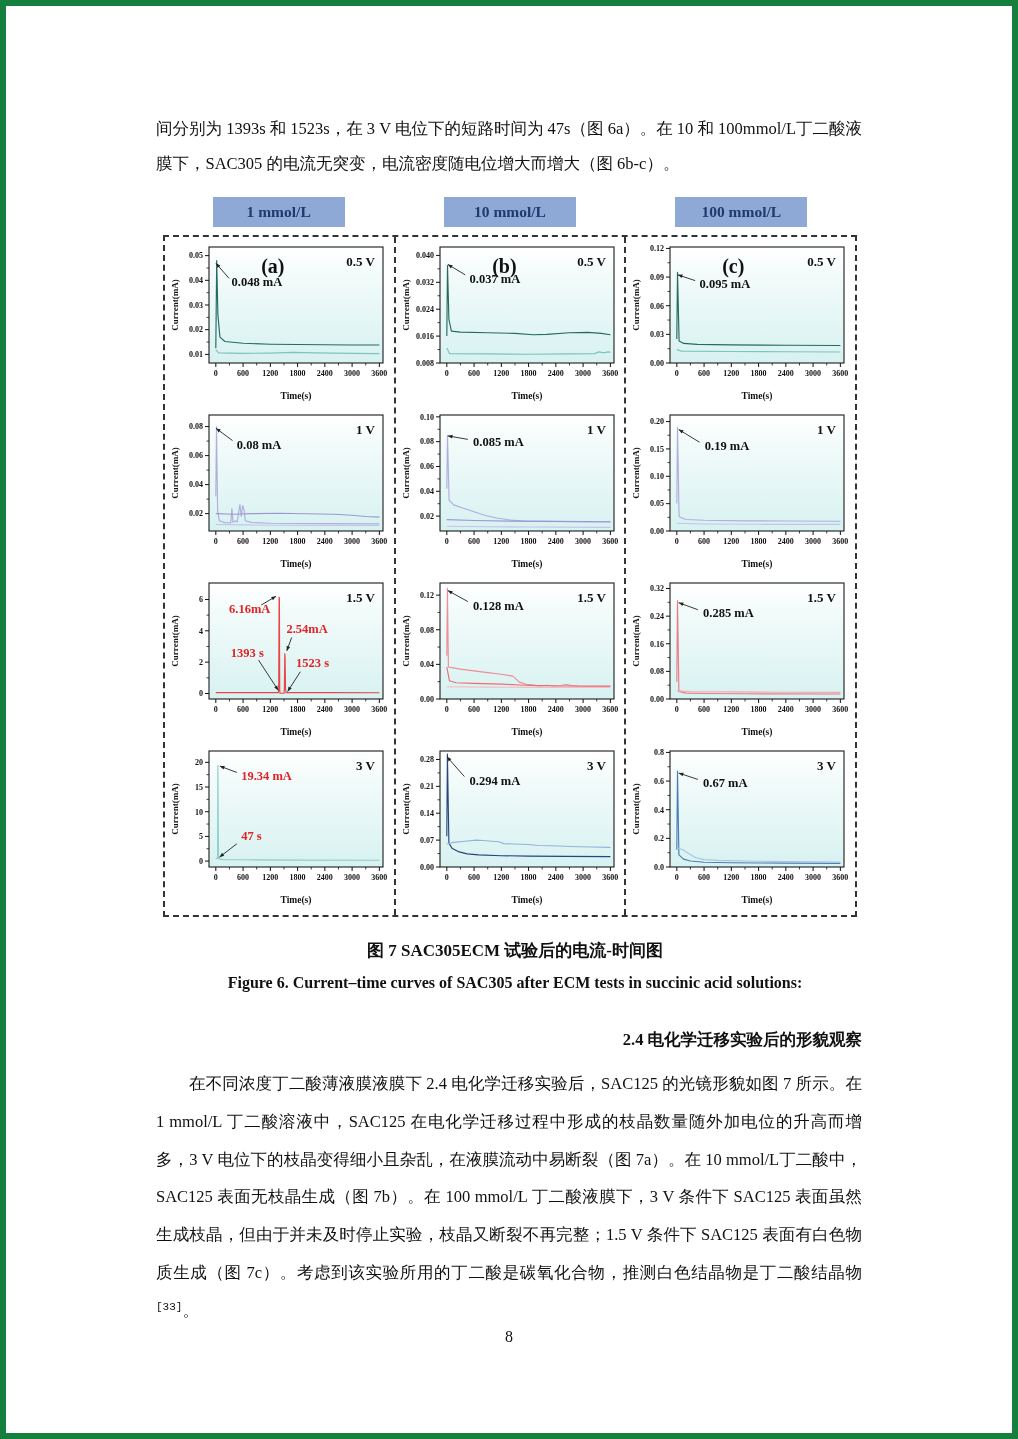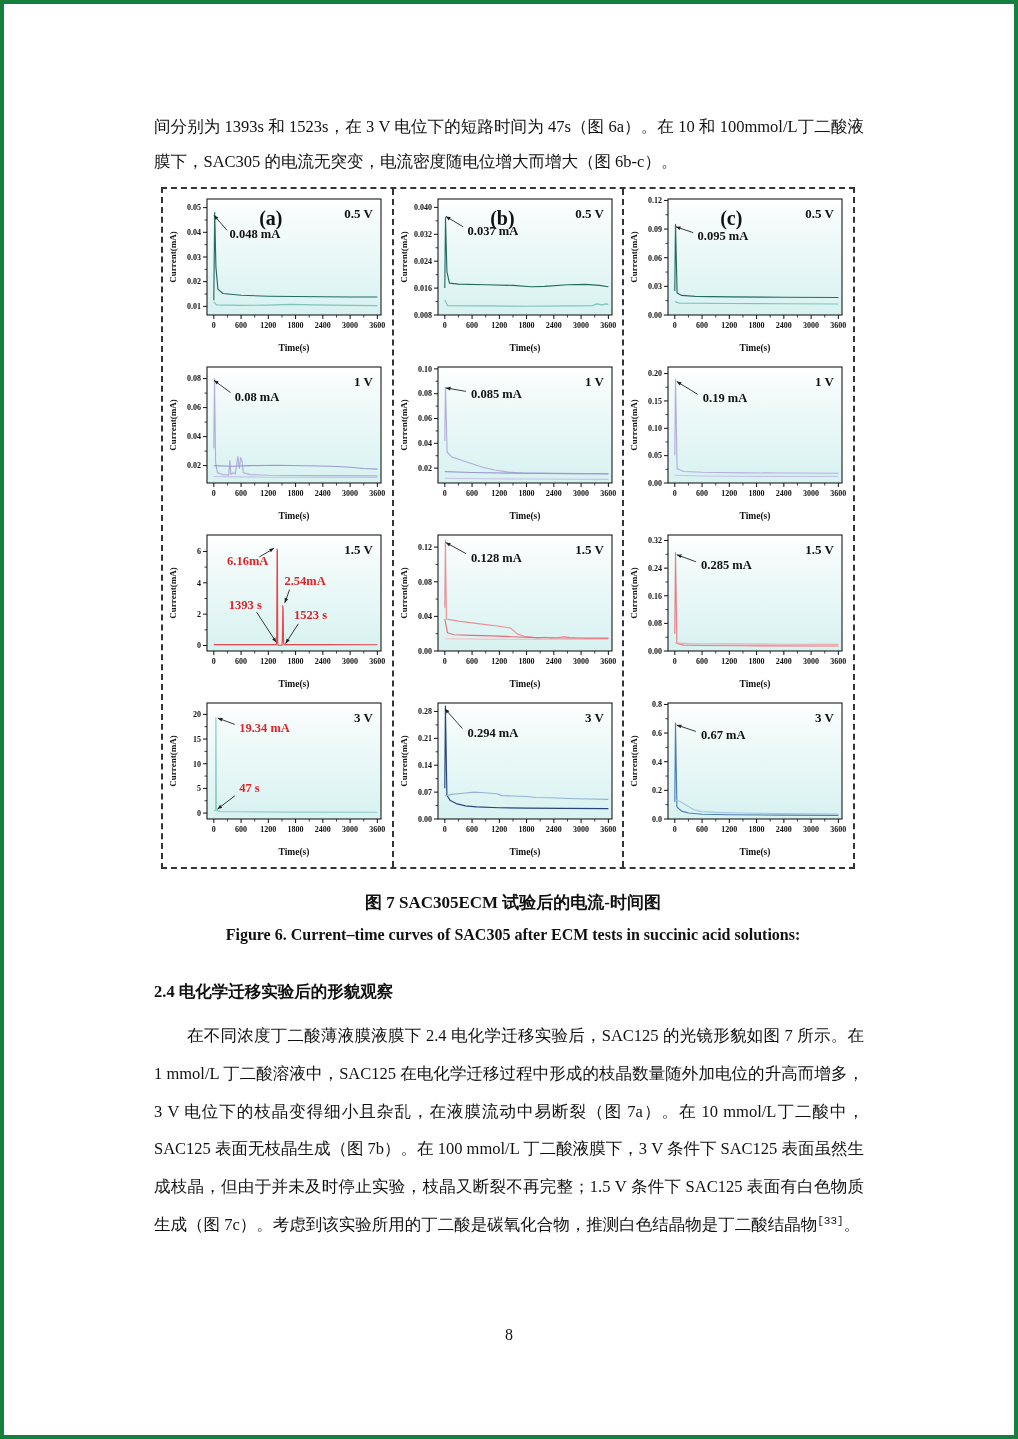--- a/index.html
+++ b/index.html
@@ -1,20 +1,20 @@
 <!DOCTYPE html>
 <html><head>
 <meta charset="utf-8">
 <style>
   html,body{margin:0;padding:0;background:#ffffff;}
   .page{
     position:relative;
     width:1018px;height:1439px;
     background:#ffffff;
-    border:4px solid #15803d;
+    border:6px solid #15803d;
     box-sizing:border-box;
     font-family:"Liberation Serif","DejaVu Serif",serif;
     color:#111;
     overflow:hidden;
   }
   .intro{
     margin:106px 150px 0 150px;
     font-size:16.5px;line-height:2.1;
     text-align:justify;
   }
@@ -41,40 +41,51 @@
     box-sizing:border-box;
   }
   .fig-col.sep{border-right:2px dashed #333;}
   svg.subplot{display:block;}
   svg text{font-family:"Liberation Serif","DejaVu Serif",serif;}
   .cap{width:718px;margin:22px 150px 0 150px;text-align:center;font-weight:bold;}
   .cap-zh{font-size:17px;}
   .cap-en{font-size:16px;margin-top:6px;line-height:1.9;}
   .section-h{
     margin:30px 150px 0 150px;
-    font-weight:bold;font-size:16.5px;
+    font-weight:bold;font-size:16.5px;text-align:right;
   }
   .body-para{
     margin:14px 150px 0 150px;
     font-size:16.5px;line-height:2.3;
     text-align:justify;text-indent:2em;
   }
   .body-para sup{font-size:11px;font-family:Liberation Mono, monospace;}
   .pageno{
     position:absolute;left:0;right:0;top:1322px;
     text-align:center;font-size:16px;
   }
 </style>
 </head>
 <body>
 
 <div class="page">
 
   <p class="intro">间分别为 1393s 和 1523s，在 3 V 电位下的短路时间为 47s（图 6a）。在 10 和 100mmol/L丁二酸液膜下，SAC305 的电流无突变，电流密度随电位增大而增大（图 6b-c）。</p>
 
+  <div class="headers">
+    <div class="hcol">
+        <div class="hbox" style="background: rgb(142, 169, 214); color: rgb(31, 59, 110);">1 mmol/L</div>
+      </div>
+    <div class="hcol">
+        <div class="hbox" style="background: rgb(142, 169, 214); color: rgb(31, 59, 110);">10 mmol/L</div>
+      </div>
+    <div class="hcol">
+        <div class="hbox" style="background: rgb(142, 169, 214); color: rgb(31, 59, 110);">100 mmol/L</div>
+      </div>
+  </div>
 
   <div class="figure-box">
     <div class="fig-col sep">
         <svg width="225" height="166" viewBox="0 0 225 166" class="subplot">
           <defs>
             <linearGradient id="g0_0" x1="0" y1="0" x2="0" y2="1">
               <stop offset="0%" stop-color="#ffffff"></stop>
               <stop offset="25%" stop-color="#f2fbfa"></stop>
               <stop offset="100%" stop-color="#d7f2f1"></stop>
             </linearGradient>

